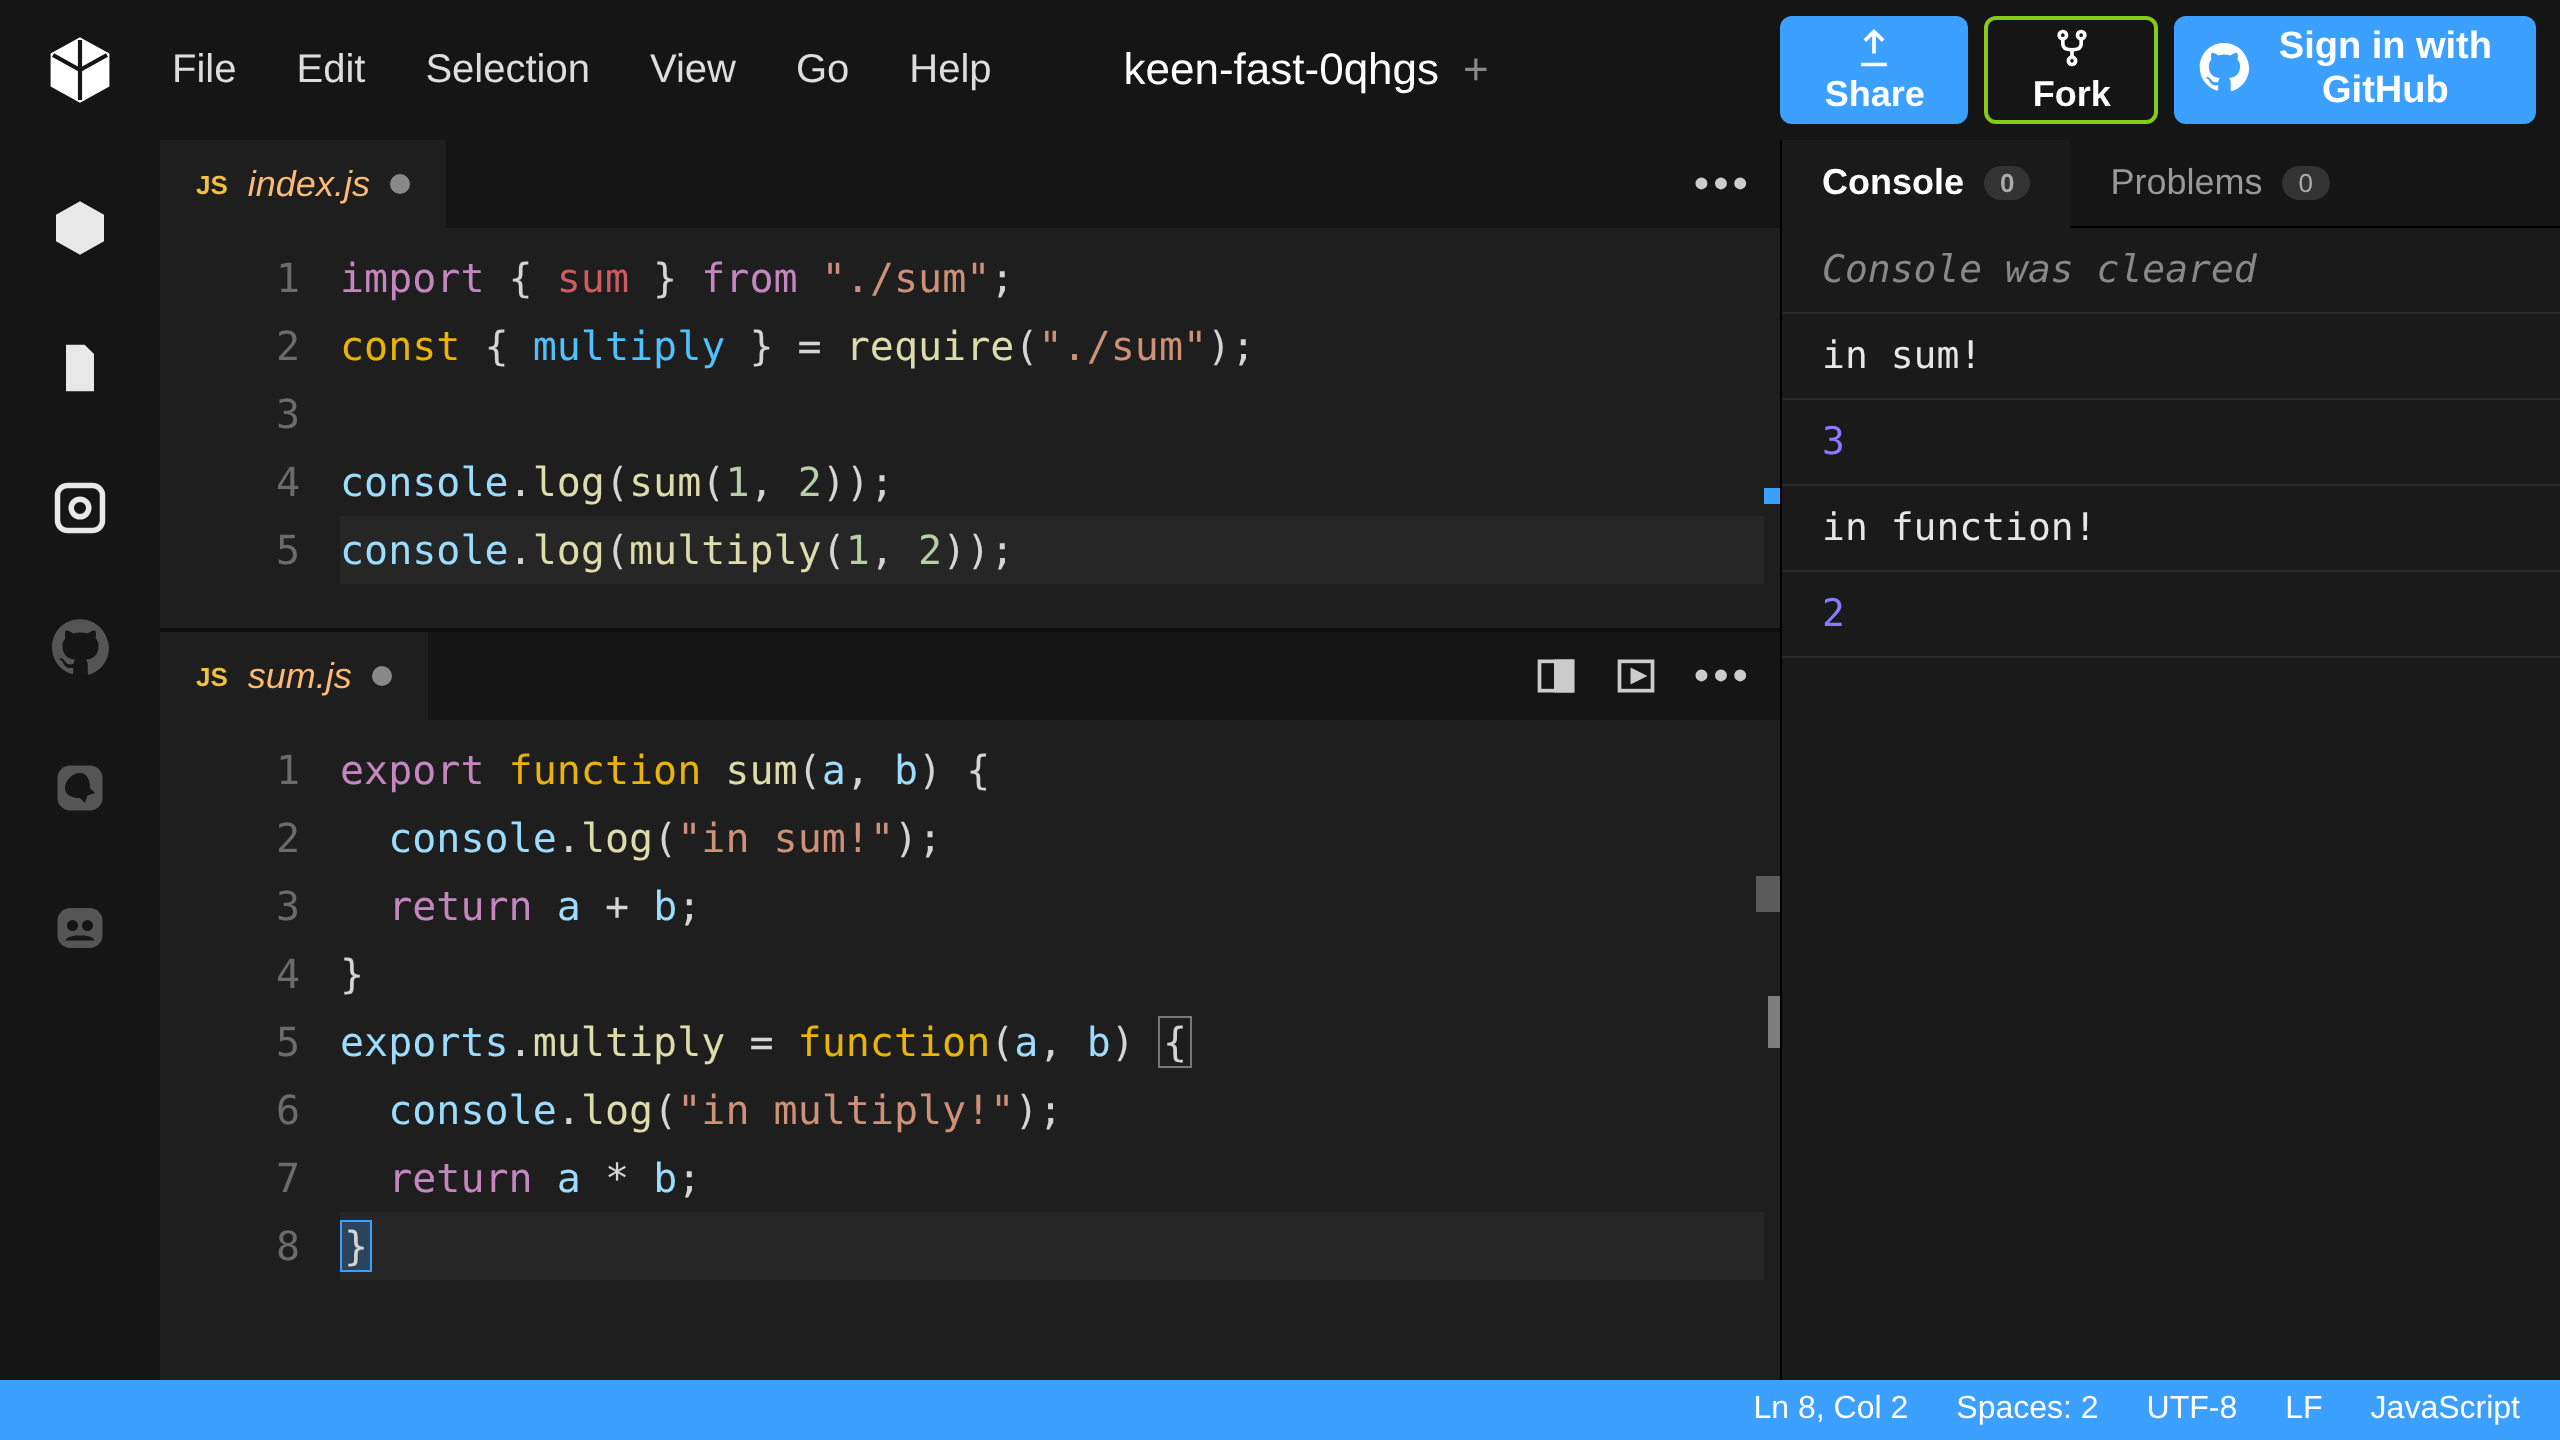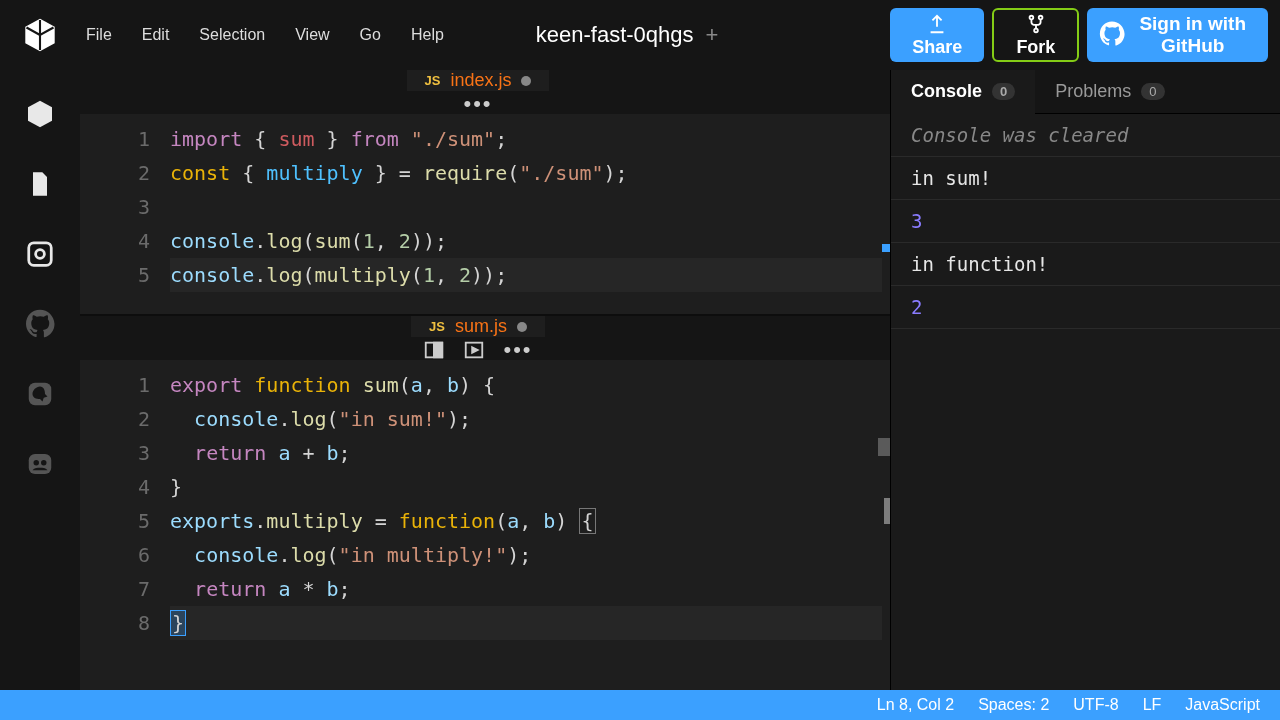--- a/index.html
+++ b/index.html
@@ -1,41 +1,41 @@
 <!DOCTYPE html>
 <html><head>
 <meta charset="utf-8">
 <style>
   * { box-sizing: border-box; margin: 0; padding: 0; }
   html, body { width: 1280px; height: 720px; overflow: hidden; font-family: -apple-system, BlinkMacSystemFont, "Segoe UI", Arial, sans-serif; background: #151515; color: #e8e8e8; }
   
   .topbar { display: flex; align-items: center; height: 70px; background: #151515; padding: 0 12px; gap: 8px; }
   .logo-wrap { width: 56px; display:flex; justify-content:center; align-items:center;}
-  .menu-items { display: flex; gap: 30px; margin-left: 10px; font-size: 16px; color: #ddd; }
+  .menu-items { display: flex; gap: 30px; margin-left: 10px; font-size: 20px; color: #ddd; }
   .menu-item { cursor: pointer; }
   .proj-name-wrap { flex: 1; display:flex; justify-content:center; align-items:center; gap:12px; font-size:22px; color:#fff; margin-left:-80px;}
   .plus { font-size: 22px; color: #888;}
   .btn { display:flex; flex-direction:column; align-items:center; justify-content:center; border-radius:6px; font-size:18px; font-weight:600; height:54px; padding: 0 22px; cursor:pointer; }
   .btn-blue { background:#3ba0ff; color:#fff; }
   .btn-dark { background:#151515; border:2px solid #84cc16; color:#fff; }
   .btn-gh { background:#3ba0ff; color:#fff; flex-direction:row; gap:14px; font-size:19px; line-height:1.15;padding-left:12px;}
   .btn svg { margin-bottom:2px;}
   
   .body-row { display:flex; height: 620px; }
   
   .sidebar { width: 80px; background:#151515; display:flex; flex-direction:column; align-items:center; gap:34px; padding-top:26px;}
   .side-icon { width:36px; height:36px; display:flex; align-items:center; justify-content:center; color:#ccc; cursor:pointer;}
   .side-icon.dim { color:#555; }
   
   .editors { flex:1; display:flex; flex-direction:column; background:#1e1e1e; min-width:0;}
   
-  .tabbar { height:44px; background:#151515; display:flex; align-items:center; justify-content:space-between; padding-right:14px;flex-direction:column;}
+  .tabbar { height:44px; background:#151515; display:flex; align-items:center; justify-content:space-between; padding-right:14px;}
   .tab { display:flex; align-items:center; gap:10px; padding:0 18px; height:44px; background:#1e1e1e; font-size:18px;}
   .tab .js-badge { color:#f0c040; font-weight:700; font-size:13px;}
-  .tab .fname { color:#f97316; }
+  .tab .fname { color:#fdba74;font-style:italic; }
   .tab .dirty { width:10px; height:10px; border-radius:50%; background:#888;}
   .tab-actions { display:flex; gap:18px; align-items:center; color:#ccc;}
   .dots { font-size:22px; letter-spacing:2px; cursor:pointer;}
   
   .code-area { flex:1; display:flex; background:#1e1e1e; font-family: "Menlo","Consolas",monospace; font-size:20px; line-height:34px; overflow:hidden; position:relative;}
   .gutter { width:90px; text-align:right; color:#6b6b6b; padding-right:20px; padding-top:8px; user-select:none;}
   .gutter div { height:34px; }
   .code { flex:1; padding-top:8px; white-space:pre; color:#d4d4d4; position:relative;}
   .hl-line { position:absolute; left:0; right:8px; height:34px; background:rgba(255,255,255,0.04); }
   

